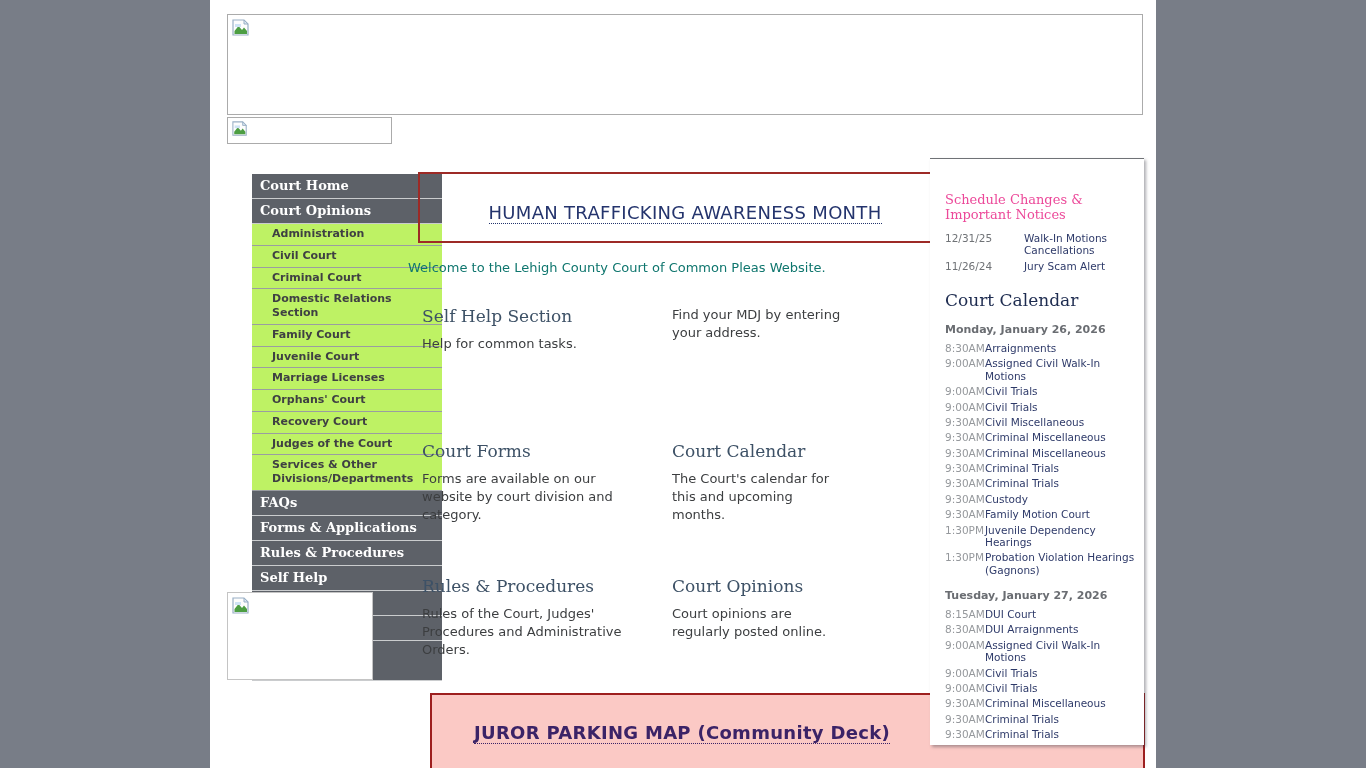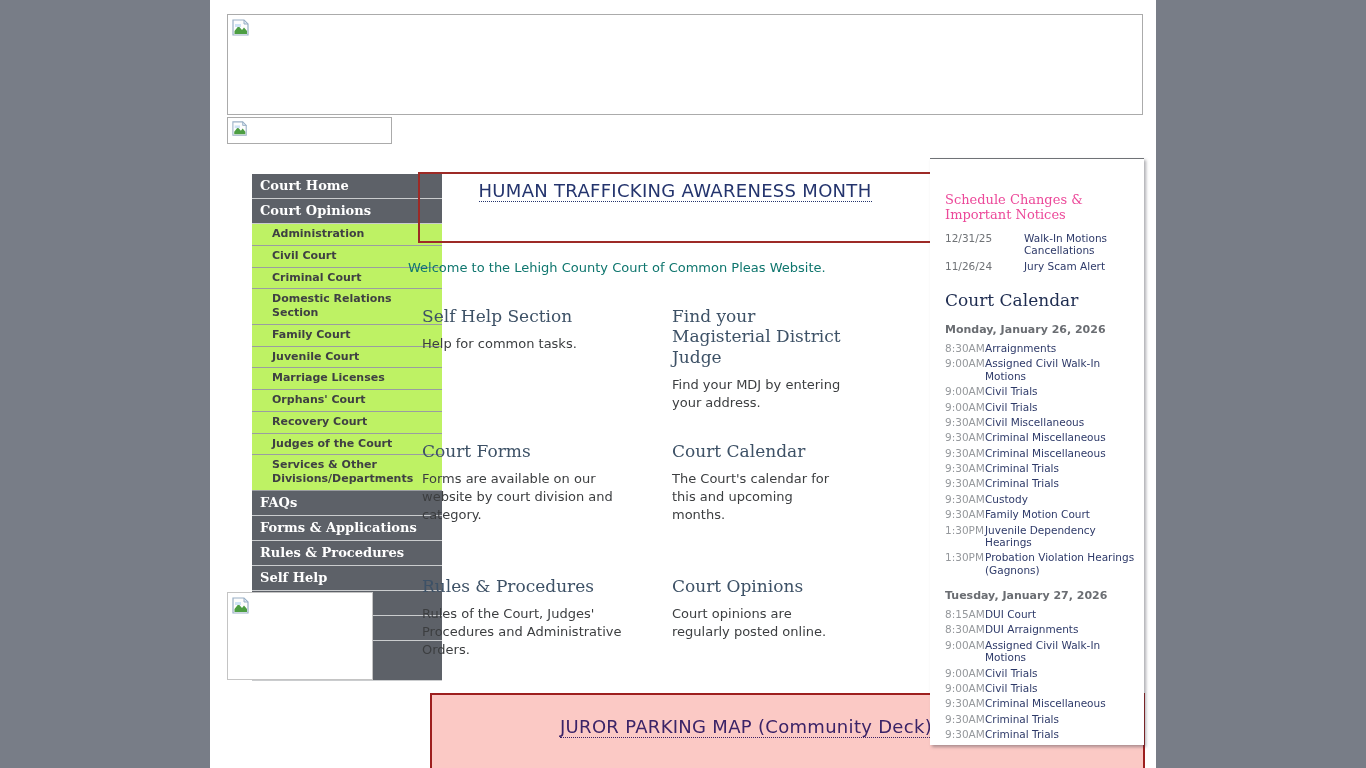--- a/index.html
+++ b/index.html
@@ -14,36 +14,36 @@
 
   
   .sidebar{position:absolute;left:17px;top:174px;width:190px;margin-left:25px;}
   .sb-header{background:#5d6168;color:#ffffff;font-family:"DejaVu Serif",serif;font-weight:bold;
              font-size:13px;padding:4px 8px 5px;border-bottom:1px solid #caccce;cursor:pointer;}
   .sb-sub{background:#bef264;color:#3f4043;font-size:11px;padding:3px 6px 4px 20px;
           border-bottom:1px solid #9a9da1;cursor:pointer;line-height:1.25;font-weight:bold;}
 
   
   .alert-box{position:absolute;left:208px;top:172px;width:719px;height:67px;border:2px solid #9d2a26;}
-  .alert-inner{width:510px;text-align:center;padding-top:6px;}
+  .alert-inner{width:510px;text-align:center;padding-top:28px;margin-left:10px;}
   .alert-link{font-size:18px;color:#24346d;letter-spacing:.3px;text-decoration:none;
               border-bottom:1px dotted #24346d;cursor:pointer;}
   .welcome{position:absolute;left:198px;top:260px;font-size:13px;color:#0f766e;}
 
   .sections-grid{position:absolute;left:212px;top:306px;width:520px;display:grid;
                  grid-template-columns:250px 250px;grid-auto-rows:135px;}
   .section-title{font-family:"DejaVu Serif",serif;font-size:17px;color:#3d5166;margin-bottom:9px;
                  max-width:220px;cursor:pointer;line-height:1.2;}
   .section-desc{font-size:13px;color:#3c3e40;line-height:1.38;max-width:215px;}
   .narrow .section-title{max-width:178px;}
   .narrow .section-desc{max-width:172px;}
 
   .pink-box{position:absolute;left:220px;top:693px;width:711px;height:130px;background:#fbc9c5;
             border:2px solid #9d1f1f;}
-  .pink-inner{width:500px;text-align:right;padding-top:21px;}
+  .pink-inner{width:500px;text-align:center;padding-top:27px;font-weight:bold;}
   .pink-link{font-size:18px;color:#3b2367;letter-spacing:.3px;text-decoration:none;
              border-bottom:1px dotted #3b2367;cursor:pointer;}
 
   
   .panel{position:absolute;left:720px;top:158px;width:214px;height:587px;background:#ffffff;z-index:5;
          border-top:1px solid #6f7276;box-shadow:2px 2px 3px rgba(50,50,60,.4);
          padding:34px 6px 0 15px;box-sizing:border-box;}
   .panel-title-gray{font-family:"DejaVu Serif",serif;font-size:13px;color:#ec4899;line-height:1.15;
                     max-width:175px;}
   .panel-title-navy{font-family:"DejaVu Serif",serif;font-size:17px;color:#1e2c50;margin-top:18px;}
@@ -120,21 +120,20 @@
   </div>
 
   <div class="welcome">Welcome to the Lehigh County Court of Common Pleas Website.</div>
 
   <div class="sections-grid">
       <div class="section-cell">
         <div class="section-title">Self Help Section</div>
         <div class="section-desc">Help for common tasks.</div>
       </div>
       <div class="section-cell narrow">
-        <div class="section-title">Find your Magisterial District Judge</div>
         <div class="section-desc">Find your MDJ by entering your address.</div>
       </div>
       <div class="section-cell">
         <div class="section-title">Court Forms</div>
         <div class="section-desc">Forms are available on our website by court division and category.</div>
       </div>
       <div class="section-cell narrow">
         <div class="section-title">Court Calendar</div>
         <div class="section-desc">The Court's calendar for this and upcoming months.</div>
       </div>

